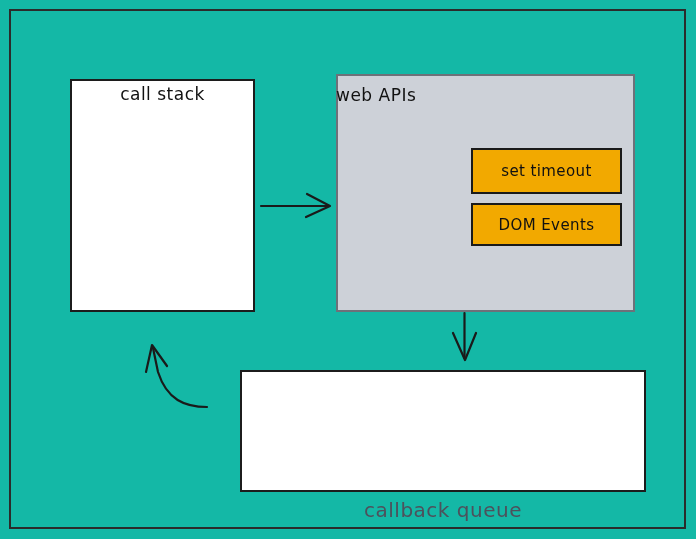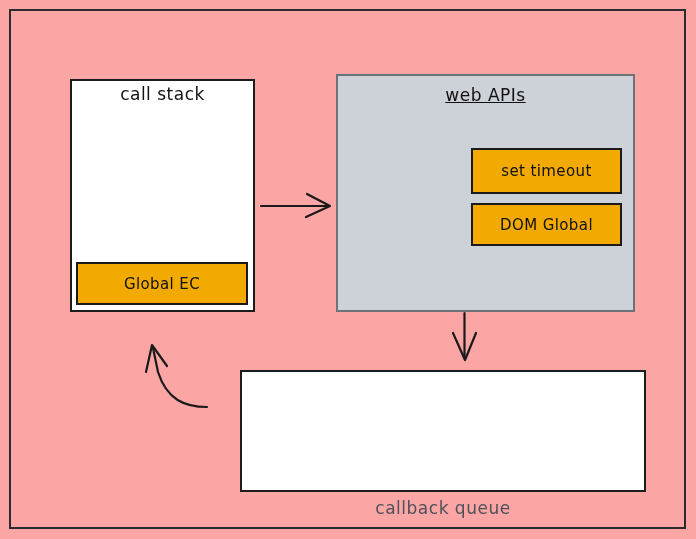--- a/index.html
+++ b/index.html
@@ -8,21 +8,21 @@
     padding: 0;
     background: #ffffff;
   }
   body {
     font-family: "DejaVu Sans", sans-serif;
   }
   #canvas {
     position: relative;
     width: 696px;
     height: 539px;
-    background: #fca5a5;
+    background: #14b8a6;
     overflow: hidden;
   }
   .outer-frame {
     position: absolute;
     left: 9px;
     top: 9px;
     width: 677px;
     height: 520px;
     border: 2px solid #2b2b2b;
     box-sizing: border-box;
@@ -75,25 +75,23 @@
     height: 238px;
     background: #CDD1D8;
     border: 2px solid #6d7179;
     box-sizing: border-box;
   }
   .web-apis-title {
     position: absolute;
     left: 336px;
     top: 85px;
     width: 299px;
-    text-align: center;
     font-size: 17px;
     color: #111111;
     letter-spacing: 0.5px;
-    text-decoration: underline;
   }
   .api-item {
     position: absolute;
     left: 471px;
     width: 151px;
     background: #F2A900;
     border: 2px solid #1a1a1a;
     box-sizing: border-box;
     display: flex;
     align-items: center;
@@ -115,21 +113,21 @@
     border: 2px solid #1c1c1c;
     box-sizing: border-box;
     background: #ffffff;
   }
   .callback-queue-label {
     position: absolute;
     left: 240px;
     top: 498px;
     width: 406px;
     text-align: center;
-    font-size: 17px;
+    font-size: 20px;
     color: #4d515c;
     letter-spacing: 0.5px;
   }
   
   .arrow-layer {
     position: absolute;
     left: 0;
     top: 0;
     width: 696px;
     height: 539px;
@@ -138,26 +136,25 @@
 </style>
 </head>
 <body>
 
 <div id="canvas">
 
   <div class="outer-frame"></div>
 
   <div class="call-stack-box"></div>
   <div class="call-stack-title">call stack</div>
-  <div class="global-ec">Global EC</div>
 
   <div class="web-apis-box"></div>
   <div class="web-apis-title">web APIs</div>
   <div class="api-item api-item-0">set timeout</div>
-  <div class="api-item api-item-1">DOM Global</div>
+  <div class="api-item api-item-1">DOM Events</div>
 
   <div class="callback-queue-box"></div>
   <div class="callback-queue-label">callback queue</div>
 
   <svg class="arrow-layer" viewBox="0 0 696 539">
 
     <g>
       <path d="M261,206 L328,206" stroke="#1a1a1a" stroke-width="2.2" fill="none" stroke-linecap="round"></path>
       <path d="M307,194 L330,206 L306,217" stroke="#1a1a1a" stroke-width="2.2" fill="none" stroke-linecap="round" stroke-linejoin="round"></path>
     </g>

